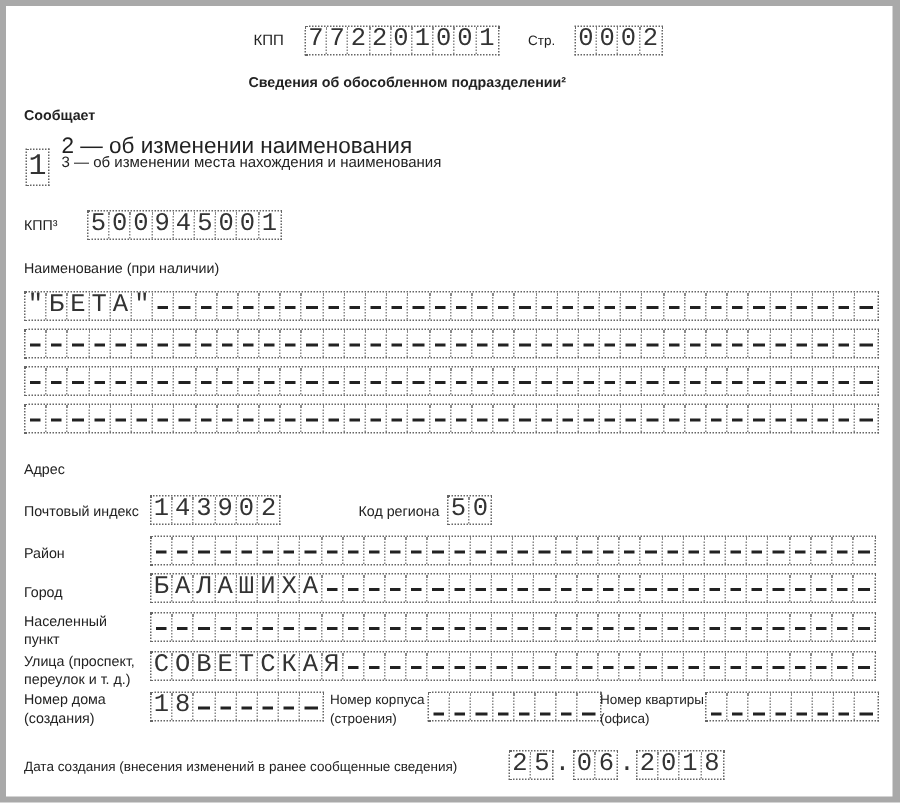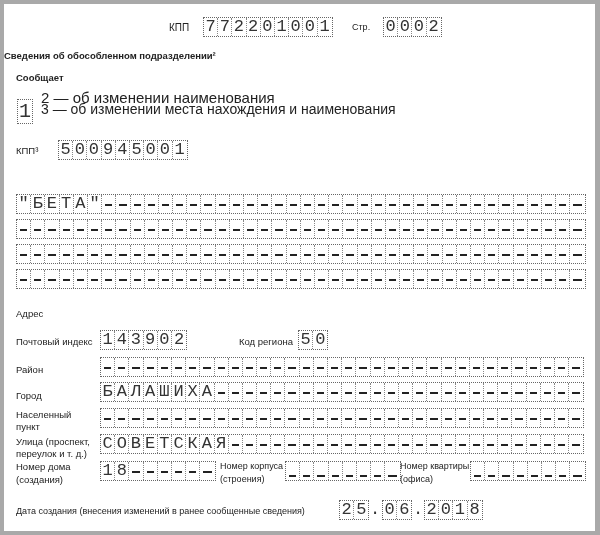--- a/index.html
+++ b/index.html
@@ -34,44 +34,45 @@
       <div class="cell">0</div>
       <div class="cell">1</div>
     </div>
   <span class="abs lbl" style="left:348px;top:18px;font-size:9px">Стр.</span>
   <div class="cells" id="page-num" style="left:379px;top:13px;">
       <div class="cell">0</div>
       <div class="cell">0</div>
       <div class="cell">0</div>
       <div class="cell">2</div>
     </div>
-  <div class="abs lbl bold" style="left:0;width:535px;text-align:left;top:46px;font-size:9.5px">Сведения об обособленном подразделении²</div>
+  <div class="abs lbl bold" style="left:0;width:535px;text-align:center;top:46px;font-size:9.5px">Сведения об обособленном подразделении²</div>
 
   <span class="abs lbl bold" style="left:12px;top:68px">Сообщает</span>
   <div class="cells" id="report-val" style="left:13px;top:95px;height:25px;">
       <div class="cell" style="height: 23px; line-height: 23px; font-size: 20px;">1</div>
     </div>
   <div class="abs" style="left:37px;top:89px">
     <div class="lbl" style="font-size:15px;line-height:10.5px">2 — об изменении наименования</div>
-    <div class="lbl" style="font-size:14px;line-height:10.5px">3 — об изменении места нахождения и наименования</div>
+    <div class="lbl" style="font-size:10px;line-height:10.5px">3 — об изменении места нахождения и наименования</div>
   </div>
 
   <span class="abs lbl" style="left:12px;top:141px">КПП³</span>
   <div class="cells" id="kpp3" style="left:54px;top:136px;">
       <div class="cell">5</div>
       <div class="cell">0</div>
       <div class="cell">0</div>
       <div class="cell">9</div>
       <div class="cell">4</div>
       <div class="cell">5</div>
       <div class="cell">0</div>
       <div class="cell">0</div>
       <div class="cell">1</div>
     </div>
 
+  <span class="abs lbl" style="left:12px;top:170px">Наименование (при наличии)</span>
   <div id="name-rows">
       <div class="cells" style="left: 12px; top: 190px;">
         <div class="cell">"</div>
         <div class="cell">Б</div>
         <div class="cell">Е</div>
         <div class="cell">Т</div>
         <div class="cell">А</div>
         <div class="cell">"</div>
         <div class="cell dash"></div>
         <div class="cell dash"></div>

